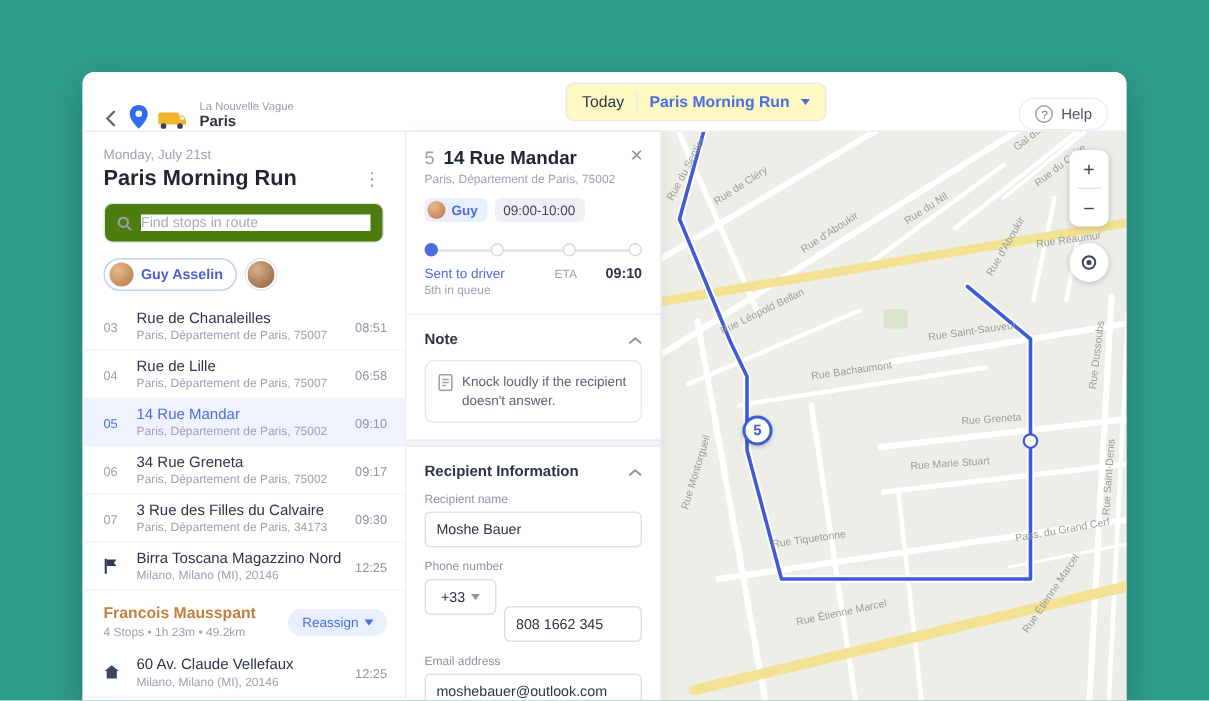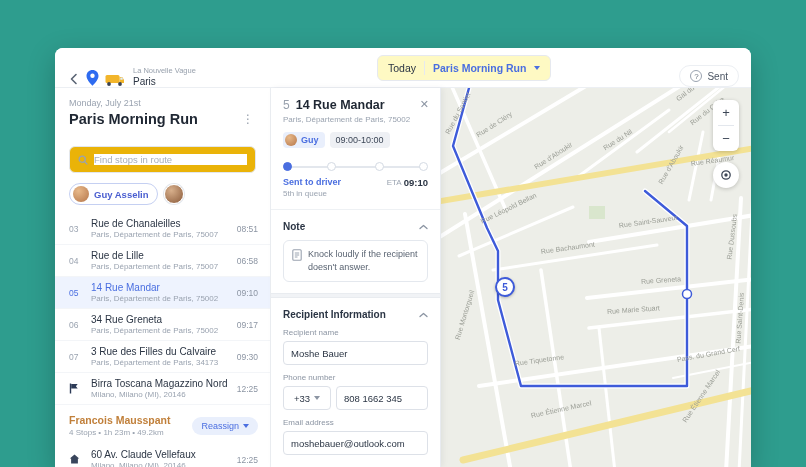--- a/index.html
+++ b/index.html
@@ -6,38 +6,38 @@
 html,body{width:806px;height:467px}
 body{background:#2e9d8e;font-family:"Liberation Sans","DejaVu Sans",sans-serif;position:relative;overflow:hidden}
 .window{position:absolute;left:55px;top:48px;width:696px;height:419px;background:#fff;border-radius:8px 8px 0 0;box-shadow:0 8px 28px rgba(0,0,0,.22);display:flex;flex-direction:column;overflow:hidden}
 
 .topbar{height:40px;min-height:40px;border-bottom:1px solid #eceff3;display:flex;align-items:flex-end;padding:0 12px;position:relative;background:#fff}
 .backbtn{border:0;background:none;cursor:pointer;display:flex;align-items:center;padding:2px}
 .brandpin{margin-left:4px;display:flex}
 .vanicon{margin-left:5px;display:flex}
 .org{margin-left:8px;line-height:1.1}
 .org-top{font-size:7.5px;color:#98a1ad}
-.org-bot{font-size:10px;font-weight:normal;color:#2b3544;margin-top:1px}
+.org-bot{font-size:10px;font-weight:bold;color:#2b3544;margin-top:1px}
 .switch{position:absolute;left:322px;top:7px;height:26px;border:1px solid #e6e9ef;border-radius:6px;display:flex;align-items:center;padding:0 10px;gap:8px;background:#fef9c3;cursor:pointer}
 .sw-today{font-size:10.5px;color:#2b3544}
 .sw-sep{width:1px;height:14px;background:#e6e9ef}
 .sw-route{font-size:10.5px;color:#4a6ee0;font-weight:bold}
 .caret-down{width:0;height:0;border-left:3.5px solid transparent;border-right:3.5px solid transparent;border-top:4px solid #4a6ee0}
 .helpbtn{margin-left:auto;display:flex;align-items:center;gap:5px;border:1px solid #eceff3;border-radius:13px;padding:4px 10px;background:#fff;font-size:10px;color:#4b5563;cursor:pointer;font-family:inherit}
 .help-ic{width:12px;height:12px;border:1px solid #9aa3b0;border-radius:50%;font-size:8px;color:#6b7480;display:flex;align-items:center;justify-content:center}
 
 .bodyrow{flex:1;display:flex;min-height:0}
 
 .left{width:216px;min-width:216px;border-right:1px solid #eceff3;overflow:hidden;display:flex;flex-direction:column;background:#fff}
 .lefthead{padding:10px 14px 8px}
 .ldate{font-size:9px;color:#9aa3b0}
 .ltitle-row{display:flex;align-items:center;margin-top:3px}
 .ltitle{font-size:14.5px;font-weight:bold;color:#1f2733;flex:1}
 .kebab{color:#98a1ad;font-size:12px;padding:0 2px;cursor:pointer;border:0;background:none;font-family:inherit}
-.search{margin-top:19px;height:27px;border:1px solid #e3e7ed;border-radius:6px;display:flex;align-items:center;padding:0 8px;gap:6px;background:#eab308}
+.search{margin-top:8px;height:27px;border:1px solid #e3e7ed;border-radius:6px;display:flex;align-items:center;padding:0 8px;gap:6px;background:#4d7c0f}
 .search input{border:0;outline:0;flex:1;font-size:9.5px;color:#2b3544;font-family:inherit;min-width:0}
 .search input::placeholder{color:#a6aeba}
 .chips{display:flex;align-items:center;gap:6px;margin-top:10px}
 .driver-pill{display:flex;align-items:center;gap:5px;border:1px solid #c5d0f2;background:#fff;border-radius:12px;padding:2px 8px 2px 3px;cursor:pointer}
 .av16{width:16px;height:16px;border-radius:50%;background:radial-gradient(circle at 35% 30%,#e8b98a,#b5764a)}
 .pill-name{font-size:9.5px;color:#4a5ed0;font-weight:bold}
 .av2{width:20px;height:20px;border-radius:50%;background:radial-gradient(circle at 35% 30%,#d8b08c,#8a5a3a);border:1.5px solid #fff;box-shadow:0 0 0 1px #e3e7ed;cursor:pointer}
 .stoplist{flex:1;overflow:hidden}
 .srow{display:flex;padding:5px 12px 5px 14px;border-bottom:1px solid #f3f5f8;align-items:center;gap:4px;cursor:pointer}
 .snum{width:18px;min-width:18px;font-size:8.5px;color:#9aa3b0;padding-top:1px}
@@ -63,37 +63,37 @@
 .chip-driver{display:flex;align-items:center;gap:4px;background:#e9effc;border-radius:4px;padding:2px 6px 2px 2px;font-size:9px;font-weight:bold;color:#4a6ee0;cursor:pointer}
 .av12{width:12px;height:12px;border-radius:50%;background:radial-gradient(circle at 35% 30%,#e8b98a,#b5764a)}
 .chip-time{background:#eef0f4;border-radius:4px;padding:2px 6px;font-size:9px;color:#3c4656;display:flex;align-items:center}
 .progress{margin-top:14px;position:relative;height:9px}
 .ptrack{position:absolute;left:4px;right:4px;top:3.5px;height:2px;background:#e3e7ed}
 .pdot{position:absolute;top:0;width:9px;height:9px;border-radius:50%;background:#fff;border:1.5px solid #d4dae3}
 .pdot.filled{background:#4a6ee0;border-color:#4a6ee0}
 .pd1{left:0}.pd2{left:calc(33% - 4px)}.pd3{left:calc(66% - 4px)}.pd4{right:0}
 .pstatus{display:flex;margin-top:6px;align-items:flex-start}
 .pleft{flex:1}
-.plabel{font-size:9px;color:#4a6ee0;font-weight:bold}
+.plabel{font-size:9px;color:#4a6ee0;font-weight:normal}
 .psub{font-size:8px;color:#9aa3b0;margin-top:2px}
-.peta{font-size:8px;color:#9aa3b0;display:flex;align-items:center;gap:2px}
+.peta{font-size:8px;color:#9aa3b0;display:flex;align-items:center;gap:19px}
 .peta b{font-size:9.5px;color:#2b3544}
 .sectiondiv{height:1px;background:#eef1f4;margin:11px -12px}
 .band{height:5px;background:#f1f3f6;border-top:1px solid #e9ecf0;border-bottom:1px solid #e9ecf0;margin:11px -12px}
 .shead{display:flex;align-items:center;margin-top:1px;cursor:pointer}
 .shead-t{flex:1;font-size:10px;font-weight:bold;color:#2b3544}
 .notebox{margin-top:8px;border:1px solid #e4e8ee;border-radius:6px;padding:7px 8px;display:flex;gap:6px;align-items:flex-start}
 .notetext{font-size:9px;color:#5a6472;line-height:1.45}
 .field{margin-top:8px}
 .flabel{font-size:8px;color:#8c95a3}
 .finput{margin-top:4px;height:24px;border:1px solid #dde1e8;border-radius:4px;width:100%;font-size:9.5px;color:#2b3544;padding:0 7px;font-family:inherit;outline:none;background:#fff}
 .phone-row{display:flex;gap:5px;margin-top:4px}
 .ccode{width:48px;min-width:48px;height:24px;border:1px solid #dde1e8;border-radius:4px;display:flex;align-items:center;justify-content:center;gap:4px;font-size:9.5px;color:#2b3544;cursor:pointer;background:#fff}
 .ccode .caret-down{border-top-color:#8c95a3}
-.phone-row .finput{margin-top:0;flex:1;min-width:0}
+.phone-row .finput{margin-top:18px;flex:1;min-width:0}
 
 .map{flex:1;position:relative;background:#edeee8;overflow:hidden}
 .map svg.base{position:absolute;left:0;top:0}
 .mlabel{position:absolute;font-size:7px;color:#9b9e96;white-space:nowrap;transform-origin:0 50%;pointer-events:none}
 .marker{position:absolute;left:54px;top:189px;width:20px;height:20px;border-radius:50%;background:#fff;border:2px solid #3e5bd9;color:#3e5bd9;font-size:10px;font-weight:bold;display:flex;align-items:center;justify-content:center;box-shadow:0 1px 3px rgba(0,0,0,.25);cursor:pointer}
 .zoomctl{position:absolute;top:12px;right:12px;width:26px;background:#fff;border-radius:6px;box-shadow:0 1px 4px rgba(0,0,0,.2);display:flex;flex-direction:column;align-items:center;overflow:hidden}
 .zbtn{width:26px;height:25px;display:flex;align-items:center;justify-content:center;font-size:13px;color:#3c4656;cursor:pointer;border:0;background:none;font-family:inherit}
 .zdiv{width:16px;height:1px;background:#e3e7ed}
 .locate{position:absolute;top:74px;right:12px;width:26px;height:26px;background:#fff;border-radius:50%;box-shadow:0 1px 4px rgba(0,0,0,.2);display:flex;align-items:center;justify-content:center;cursor:pointer;border:0}
 </style>
@@ -130,21 +130,21 @@
 
     <div class="switch">
       <span class="sw-today">Today</span>
       <span class="sw-sep"></span>
       <span class="sw-route">Paris Morning Run</span>
       <span class="caret-down"></span>
     </div>
 
     <button class="helpbtn">
       <span class="help-ic">?</span>
-      <span>Sent</span>
+      <span>Help</span>
     </button>
   </header>
 
   <div class="bodyrow">
 
     <aside class="left">
       <div class="lefthead">
         <div class="ldate">Monday, July 21st</div>
         <div class="ltitle-row">
           <div class="ltitle">Paris Morning Run</div>

